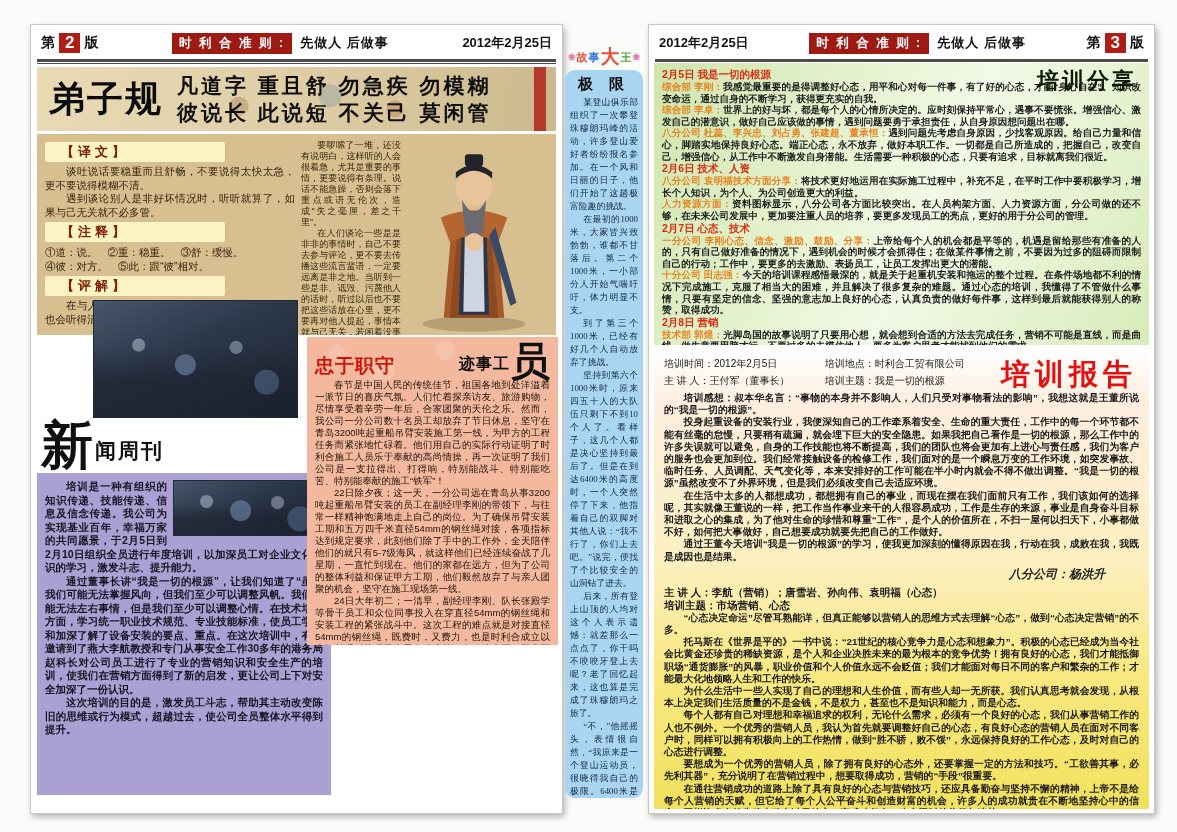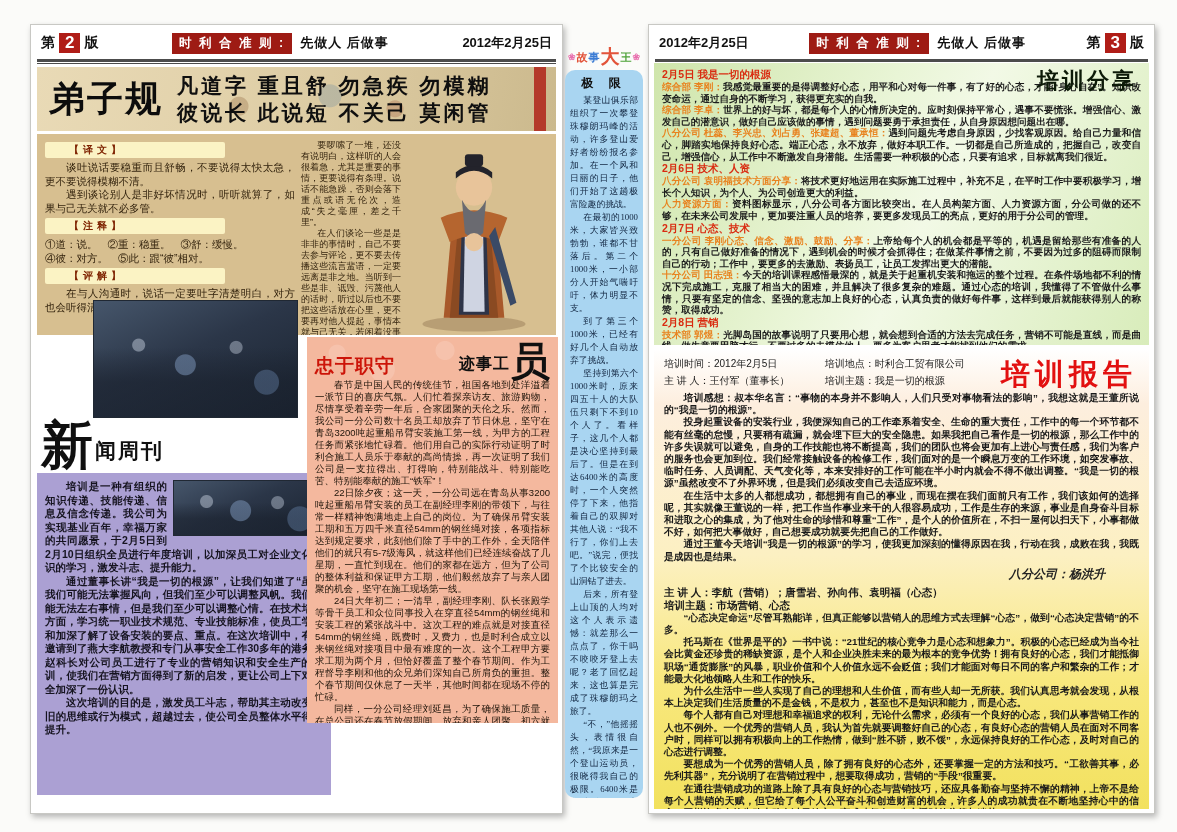--- a/index.html
+++ b/index.html
@@ -27,21 +27,21 @@
   .mast-deco { position:absolute; left:150px; top:8px; width:260px; height:52px; background:
     radial-gradient(circle at 20% 60%, rgba(150,110,70,.35) 0 9px, transparent 10px),
     radial-gradient(circle at 55% 40%, rgba(110,140,160,.3) 0 11px, transparent 12px),
     radial-gradient(circle at 80% 65%, rgba(160,90,60,.3) 0 8px, transparent 9px); }
   .mast-title { font-size:36px; font-weight:900; color:#0c0c0c; letter-spacing:2px; margin:0 14px 0 12px; font-family:"DejaVu Sans",sans-serif; position:relative; }
   .mast-verse { position:relative; font-weight:900; color:#0f0f0f; font-size:21px; line-height:27px; letter-spacing:3px; white-space:nowrap; }
 
   
   .classic { position:absolute; top:109px; left:6px; right:6px; height:201px; background:#d7bf90; overflow:hidden; }
   .cl-col1 { position:absolute; left:8px; top:5px; width:250px; }
-  .sec-head { background:#fbf3c4; color:#7e2300; font-weight:bold; font-size:10px; padding:1px 24px; width:72%; border-radius:2px; margin:3px 0 3px; letter-spacing:4px; }
+  .sec-head { background:#fbf3c4; color:#7e2300; font-weight:bold; font-size:13px; padding:1px 16px; width:72%; border-radius:2px; margin:3px 0 3px; letter-spacing:4px; }
   .cl-text { font-size:10.5px; line-height:13.5px; color:#33230d; text-align:justify; text-indent:2em; }
   .cl-notes { font-size:10.5px; line-height:14px; color:#33230d; display:flex; flex-wrap:wrap; column-gap:10px; }
   .cl-col2 { position:absolute; left:264px; top:6px; width:100px; font-size:9px; line-height:11px; color:#33230d; text-align:justify; }
   .cl-col2 p { text-indent:1.8em; }
   .confucius { position:absolute; right:6px; top:2px; width:152px; height:197px; }
 
   
   .photo { background:linear-gradient(155deg,#46566b 0%,#2b3648 45%,#1a2330 100%); border:1px solid #202833; position:relative; overflow:hidden; }
   .photo:after { content:""; position:absolute; inset:0; background:
     radial-gradient(circle at 22% 38%, rgba(190,200,215,.5) 0 6px, transparent 7px),
@@ -51,38 +51,38 @@
     linear-gradient(0deg, rgba(25,32,44,.55) 0 30%, transparent 60%); }
   #photo-1 { position:absolute; left:62px; top:275px; width:205px; height:118px; }
   .weekly-title { position:absolute; left:10px; top:396px; display:flex; align-items:flex-end; gap:2px; color:#101010; }
   .weekly-big { font-size:52px; font-weight:900; line-height:48px; }
   .weekly-rest { font-size:21px; font-weight:900; letter-spacing:2px; padding-bottom:4px; }
   .weekly { position:absolute; left:6px; top:448px; width:294px; height:322px; background:#aba0d3; padding:7px 8px; overflow:hidden; }
   .weekly .photo-f { float:right; width:150px; height:56px; margin:0 0 4px 6px; }
   .weekly p { font-size:10.5px; line-height:13.5px; font-weight:600; color:#15131f; text-align:justify; text-indent:2em; }
 
   
-  .pink { position:absolute; left:276px; top:312px; width:251px; height:386px; background:#f4b89e; padding:6px 8px; overflow:hidden; }
+  .pink { position:absolute; left:276px; top:312px; width:251px; height:308px; background:#f4b89e; padding:6px 8px; overflow:hidden; }
   .pink:before { content:""; position:absolute; left:0; top:0; width:100%; height:54px; opacity:.5; background:
     radial-gradient(circle at 12% 30%, #f8cdbb 0 8px, transparent 9px),
     radial-gradient(circle at 30% 60%, #f8cdbb 0 12px, transparent 13px),
     radial-gradient(circle at 55% 25%, #f8cdbb 0 9px, transparent 10px); }
   .pink-titles { position:relative; display:flex; align-items:flex-end; }
   .pink-red { color:#cc1408; font-weight:900; font-size:19px; letter-spacing:1px; }
   .pink-sub { margin-left:auto; font-weight:900; font-size:16px; color:#101010; letter-spacing:1px; padding-bottom:4px; }
   .pink-big { font-weight:900; font-size:40px; line-height:36px; color:#101010; }
   .pink p { position:relative; font-size:9.5px; line-height:12px; color:#1c1208; text-align:justify; text-indent:2em; }
 
   
   .badge { height:22px; display:flex; align-items:center; justify-content:center; gap:1px; font-weight:900; }
   .badge .c1 { color:#e2533a; font-size:11px; } .badge .c2 { color:#3a7bd4; font-size:11px; }
   .badge .c3 { color:#e2533a; font-size:19px; } .badge .c4 { color:#4ea33a; font-size:11px; }
   .badge .fl { color:#e86fae; font-size:9px; }
   .blue-panel { position:absolute; top:24px; left:0; right:0; bottom:0; background:#a9d5f1; border-radius:10px; padding:4px 5px; overflow:hidden; }
-  .blue-panel h3 { text-align:center; font-size:12px; letter-spacing:6px; color:#101010; margin:1px 0 2px; }
+  .blue-panel h3 { text-align:center; font-size:15px; letter-spacing:6px; color:#101010; margin:1px 0 2px; }
   .blue-panel p { font-size:8.8px; line-height:13px; color:#10243f; text-align:justify; text-indent:1.5em; font-family:"Liberation Serif",serif; }
 
   
   .green { position:absolute; top:38px; left:5px; right:5px; height:282px; padding:5px 8px 4px; overflow:hidden;
     background:linear-gradient(115deg,#cfe5ab 0%,#e9f5d6 40%,#f2f9e6 55%,#d8ecba 100%); }
   .share-title { position:absolute; top:3px; right:12px; font-size:22px; font-weight:900; color:#0d1a08; letter-spacing:3px; }
   .share-date { color:#d92b10; font-weight:bold; font-size:10.5px; line-height:13px; }
   .share-entry { font-size:9.6px; line-height:11.6px; color:#1c1c1c; text-align:justify; }
   .share-entry .who { color:#e8821e; font-weight:bold; }
   .share-entry .etext { font-weight:600; }

